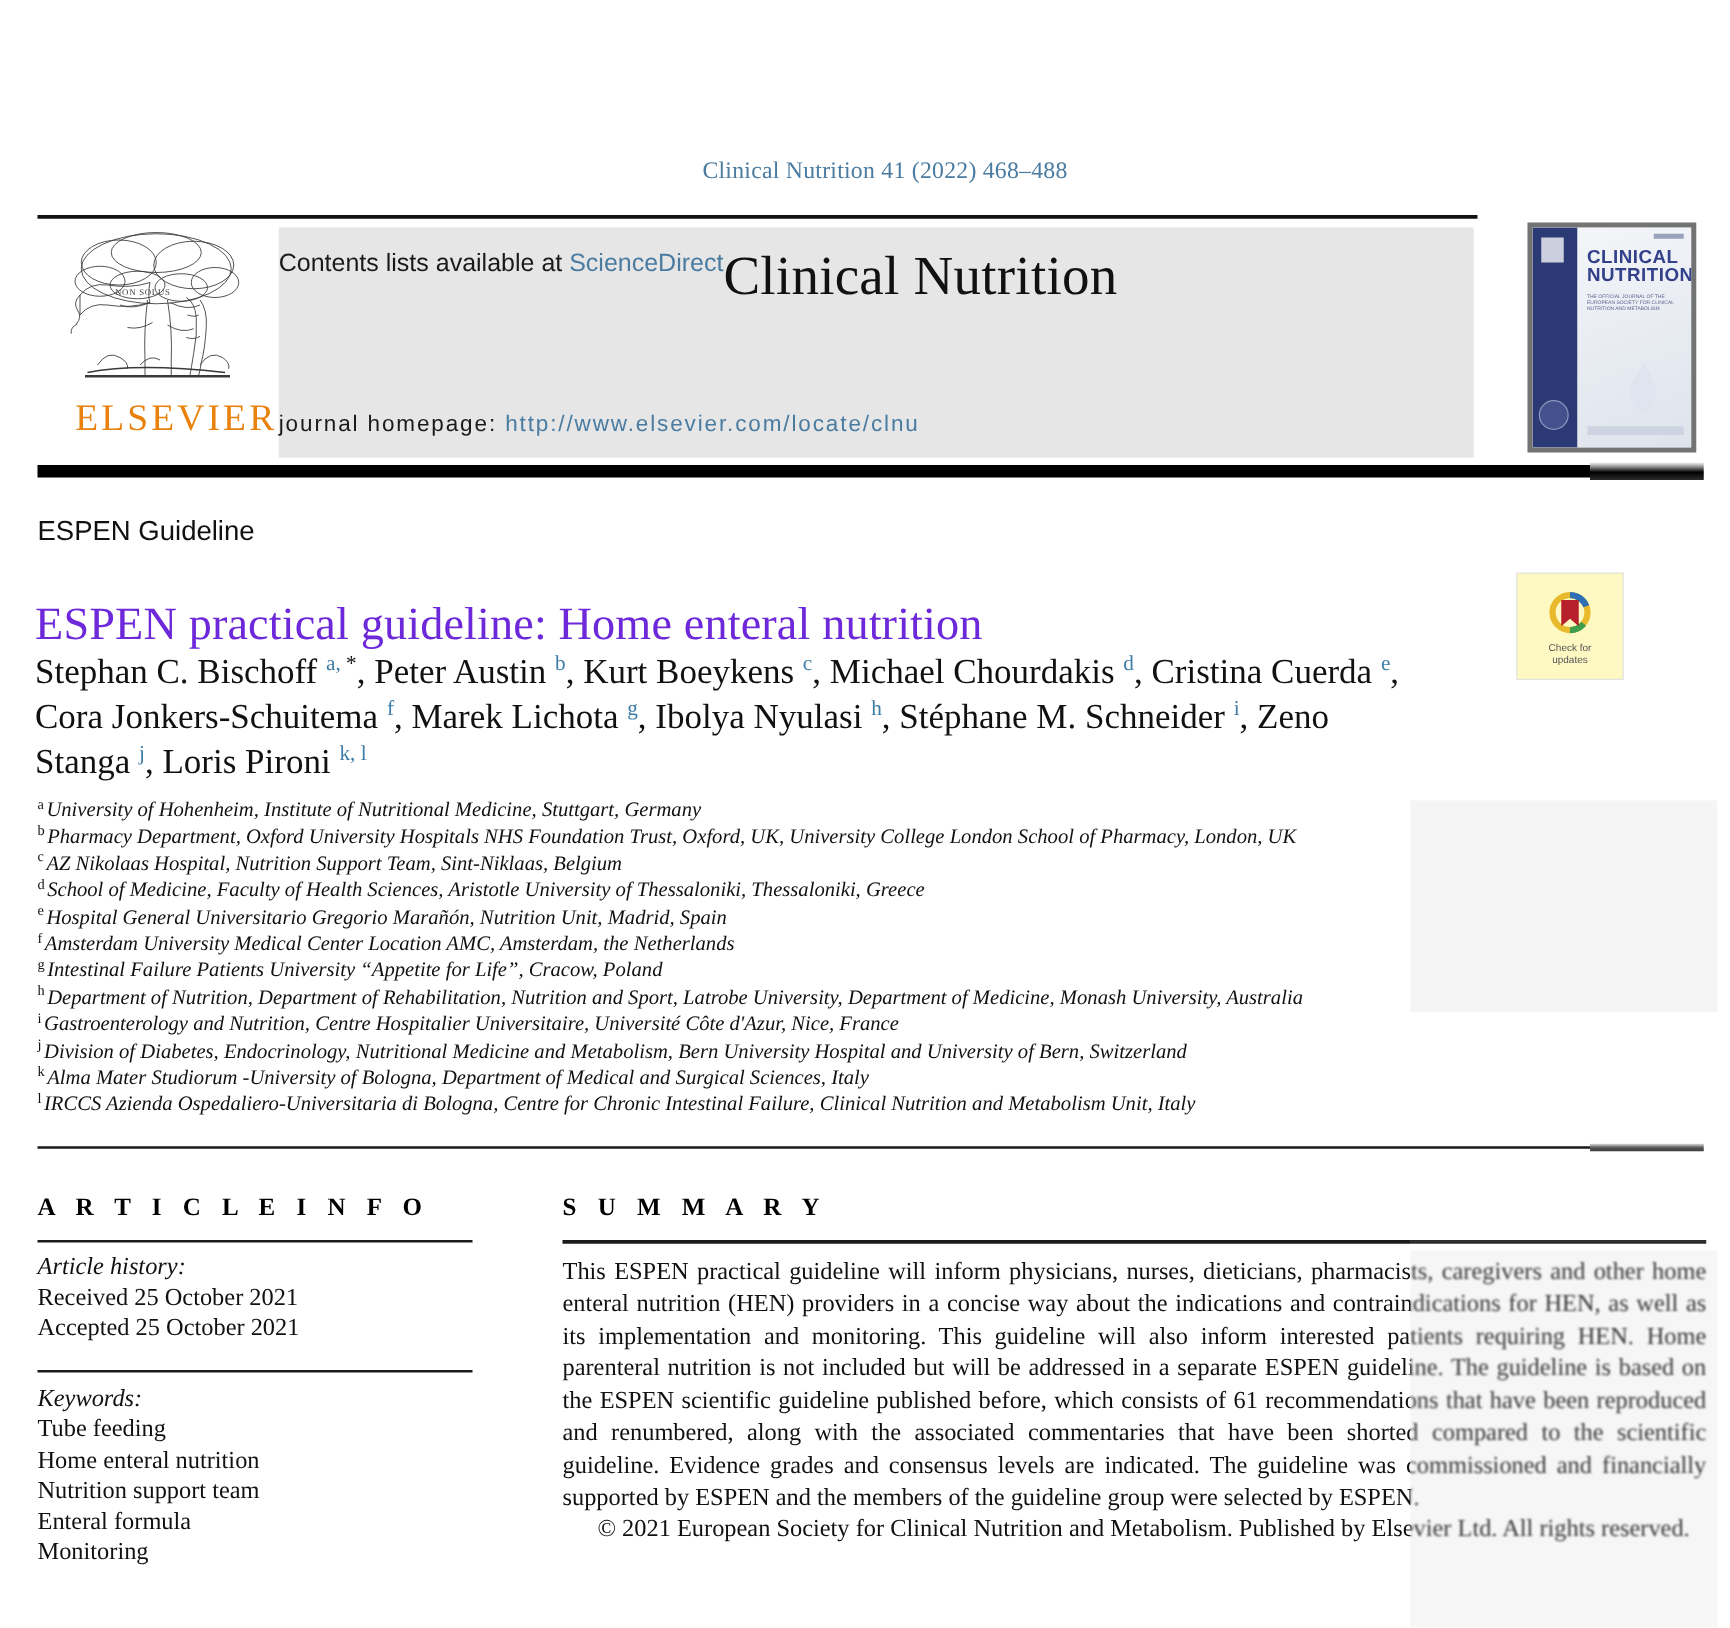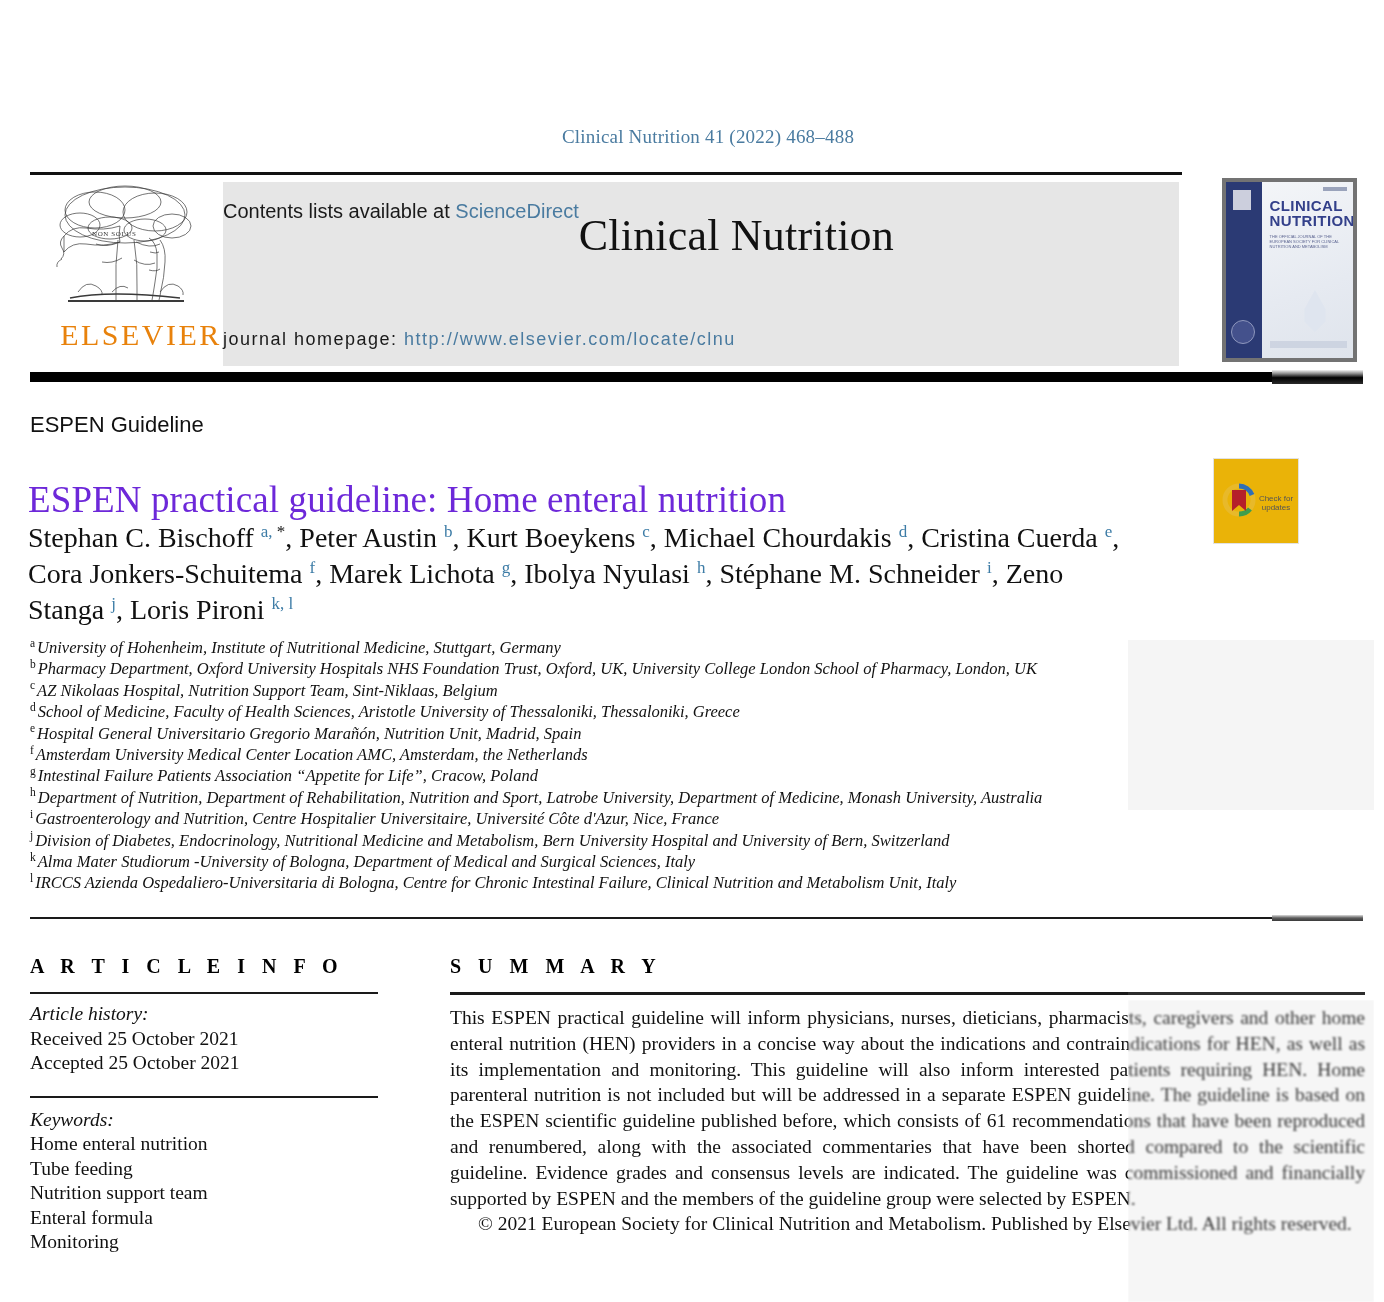--- a/index.html
+++ b/index.html
@@ -82,21 +82,21 @@
     align-items: flex-start;
   }
   .contents-line {
     margin-top: 18px;
     font-size: 20px;
     font-family: "Liberation Sans", sans-serif;
     color: #1a1a1a;
   }
   .contents-line .sd { color: #4a7ba0; }
   .journal-title {
-    margin-top: 28px;
+    margin-top: 13px;
     font-family: "Liberation Serif", serif;
     font-size: 44px;
     font-weight: normal;
     color: #111;
     letter-spacing: .2px;
   }
   .homepage-line {
     position: absolute;
     bottom: 16px;
     font-family: "Liberation Sans", sans-serif;
@@ -177,23 +177,23 @@
     width: 1120px;
     font-family: "Liberation Serif", serif;
     font-size: 37px;
     font-weight: normal;
     color: #6d28d9;
     letter-spacing: .1px;
   }
   .crossmark {
     position: absolute; top: 458px; left: 1213px;
     width: 86px; height: 86px;
-    background: #eab308;
+    background: #fef9c3;
     border: 1px solid #e2e2e2;
-    display:flex; flex-direction:row;
+    display:flex; flex-direction:column;
     align-items:center; justify-content:center;
   }
   .crossmark-label {
     font-family:"Liberation Sans", sans-serif;
     font-size: 8px; line-height:9px; text-align:center;
     color:#555; margin-top:3px;
   }
 
   .authors {
     position: absolute; top: 520px; left: 28px;
@@ -395,21 +395,21 @@
 
 <div class="authors"><span>Stephan C. Bischoff </span><sup><span>a, </span><span class="dark" style="color: rgb(17, 17, 17);">*</span></sup><span>, </span><span>Peter Austin </span><sup>b</sup><span>, </span><span>Kurt Boeykens </span><sup>c</sup><span>, </span><span>Michael Chourdakis </span><sup>d</sup><span>, </span><span>Cristina Cuerda </span><sup>e</sup><span>, </span><span>Cora Jonkers-Schuitema </span><sup>f</sup><span>, </span><span>Marek Lichota </span><sup>g</sup><span>, </span><span>Ibolya Nyulasi </span><sup>h</sup><span>, </span><span>Stéphane M. Schneider </span><sup>i</sup><span>, </span><span>Zeno Stanga </span><sup>j</sup><span>, </span><span>Loris Pironi </span><sup>k, l</sup></div>
 
 <div class="affiliations">
     <div class="aff-line"><sup>a</sup><span>University of Hohenheim, Institute of Nutritional Medicine, Stuttgart, Germany</span></div>
     <div class="aff-line"><sup>b</sup><span>Pharmacy Department, Oxford University Hospitals NHS Foundation Trust, Oxford, UK, University College London School of Pharmacy, London, UK</span></div>
     <div class="aff-line"><sup>c</sup><span>AZ Nikolaas Hospital, Nutrition Support Team, Sint-Niklaas, Belgium</span></div>
     <div class="aff-line"><sup>d</sup><span>School of Medicine, Faculty of Health Sciences, Aristotle University of Thessaloniki, Thessaloniki, Greece</span></div>
     <div class="aff-line"><sup>e</sup><span>Hospital General Universitario Gregorio Marañón, Nutrition Unit, Madrid, Spain</span></div>
     <div class="aff-line"><sup>f</sup><span>Amsterdam University Medical Center Location AMC, Amsterdam, the Netherlands</span></div>
-    <div class="aff-line"><sup>g</sup><span>Intestinal Failure Patients Association “Appetite for Life”, Cracow, Poland</span></div>
+    <div class="aff-line"><sup>g</sup><span>Intestinal Failure Patients University “Appetite for Life”, Cracow, Poland</span></div>
     <div class="aff-line"><sup>h</sup><span>Department of Nutrition, Department of Rehabilitation, Nutrition and Sport, Latrobe University, Department of Medicine, Monash University, Australia</span></div>
     <div class="aff-line"><sup>i</sup><span>Gastroenterology and Nutrition, Centre Hospitalier Universitaire, Université Côte d'Azur, Nice, France</span></div>
     <div class="aff-line"><sup>j</sup><span>Division of Diabetes, Endocrinology, Nutritional Medicine and Metabolism, Bern University Hospital and University of Bern, Switzerland</span></div>
     <div class="aff-line"><sup>k</sup><span>Alma Mater Studiorum -University of Bologna, Department of Medical and Surgical Sciences, Italy</span></div>
     <div class="aff-line"><sup>l</sup><span>IRCCS Azienda Ospedaliero-Universitaria di Bologna, Centre for Chronic Intestinal Failure, Clinical Nutrition and Metabolism Unit, Italy</span></div>
   </div>
 
 <div class="rule-mid"></div>
 <div class="rule-mid-cap"></div>
 
@@ -418,22 +418,22 @@
   <div class="hr-thin" style="width:348px;"></div>
   <div class="info-block">
     <div class="lbl">Article history:</div>
     <div>Received 25 October 2021</div>
     <div>Accepted 25 October 2021</div>
   </div>
   <div class="hr-thin2"></div>
   <div class="info-block">
     <div class="lbl">Keywords:</div>
     <div id="kw-list">
+        <div>Tube feeding</div>
         <div>Home enteral nutrition</div>
-        <div>Tube feeding</div>
         <div>Nutrition support team</div>
         <div>Enteral formula</div>
         <div>Monitoring</div>
       </div>
   </div>
 </div>
 
 <div class="col-sum">
   <div class="sec-head">S U M M A R Y</div>
   <div class="hr-thin sum"></div>

